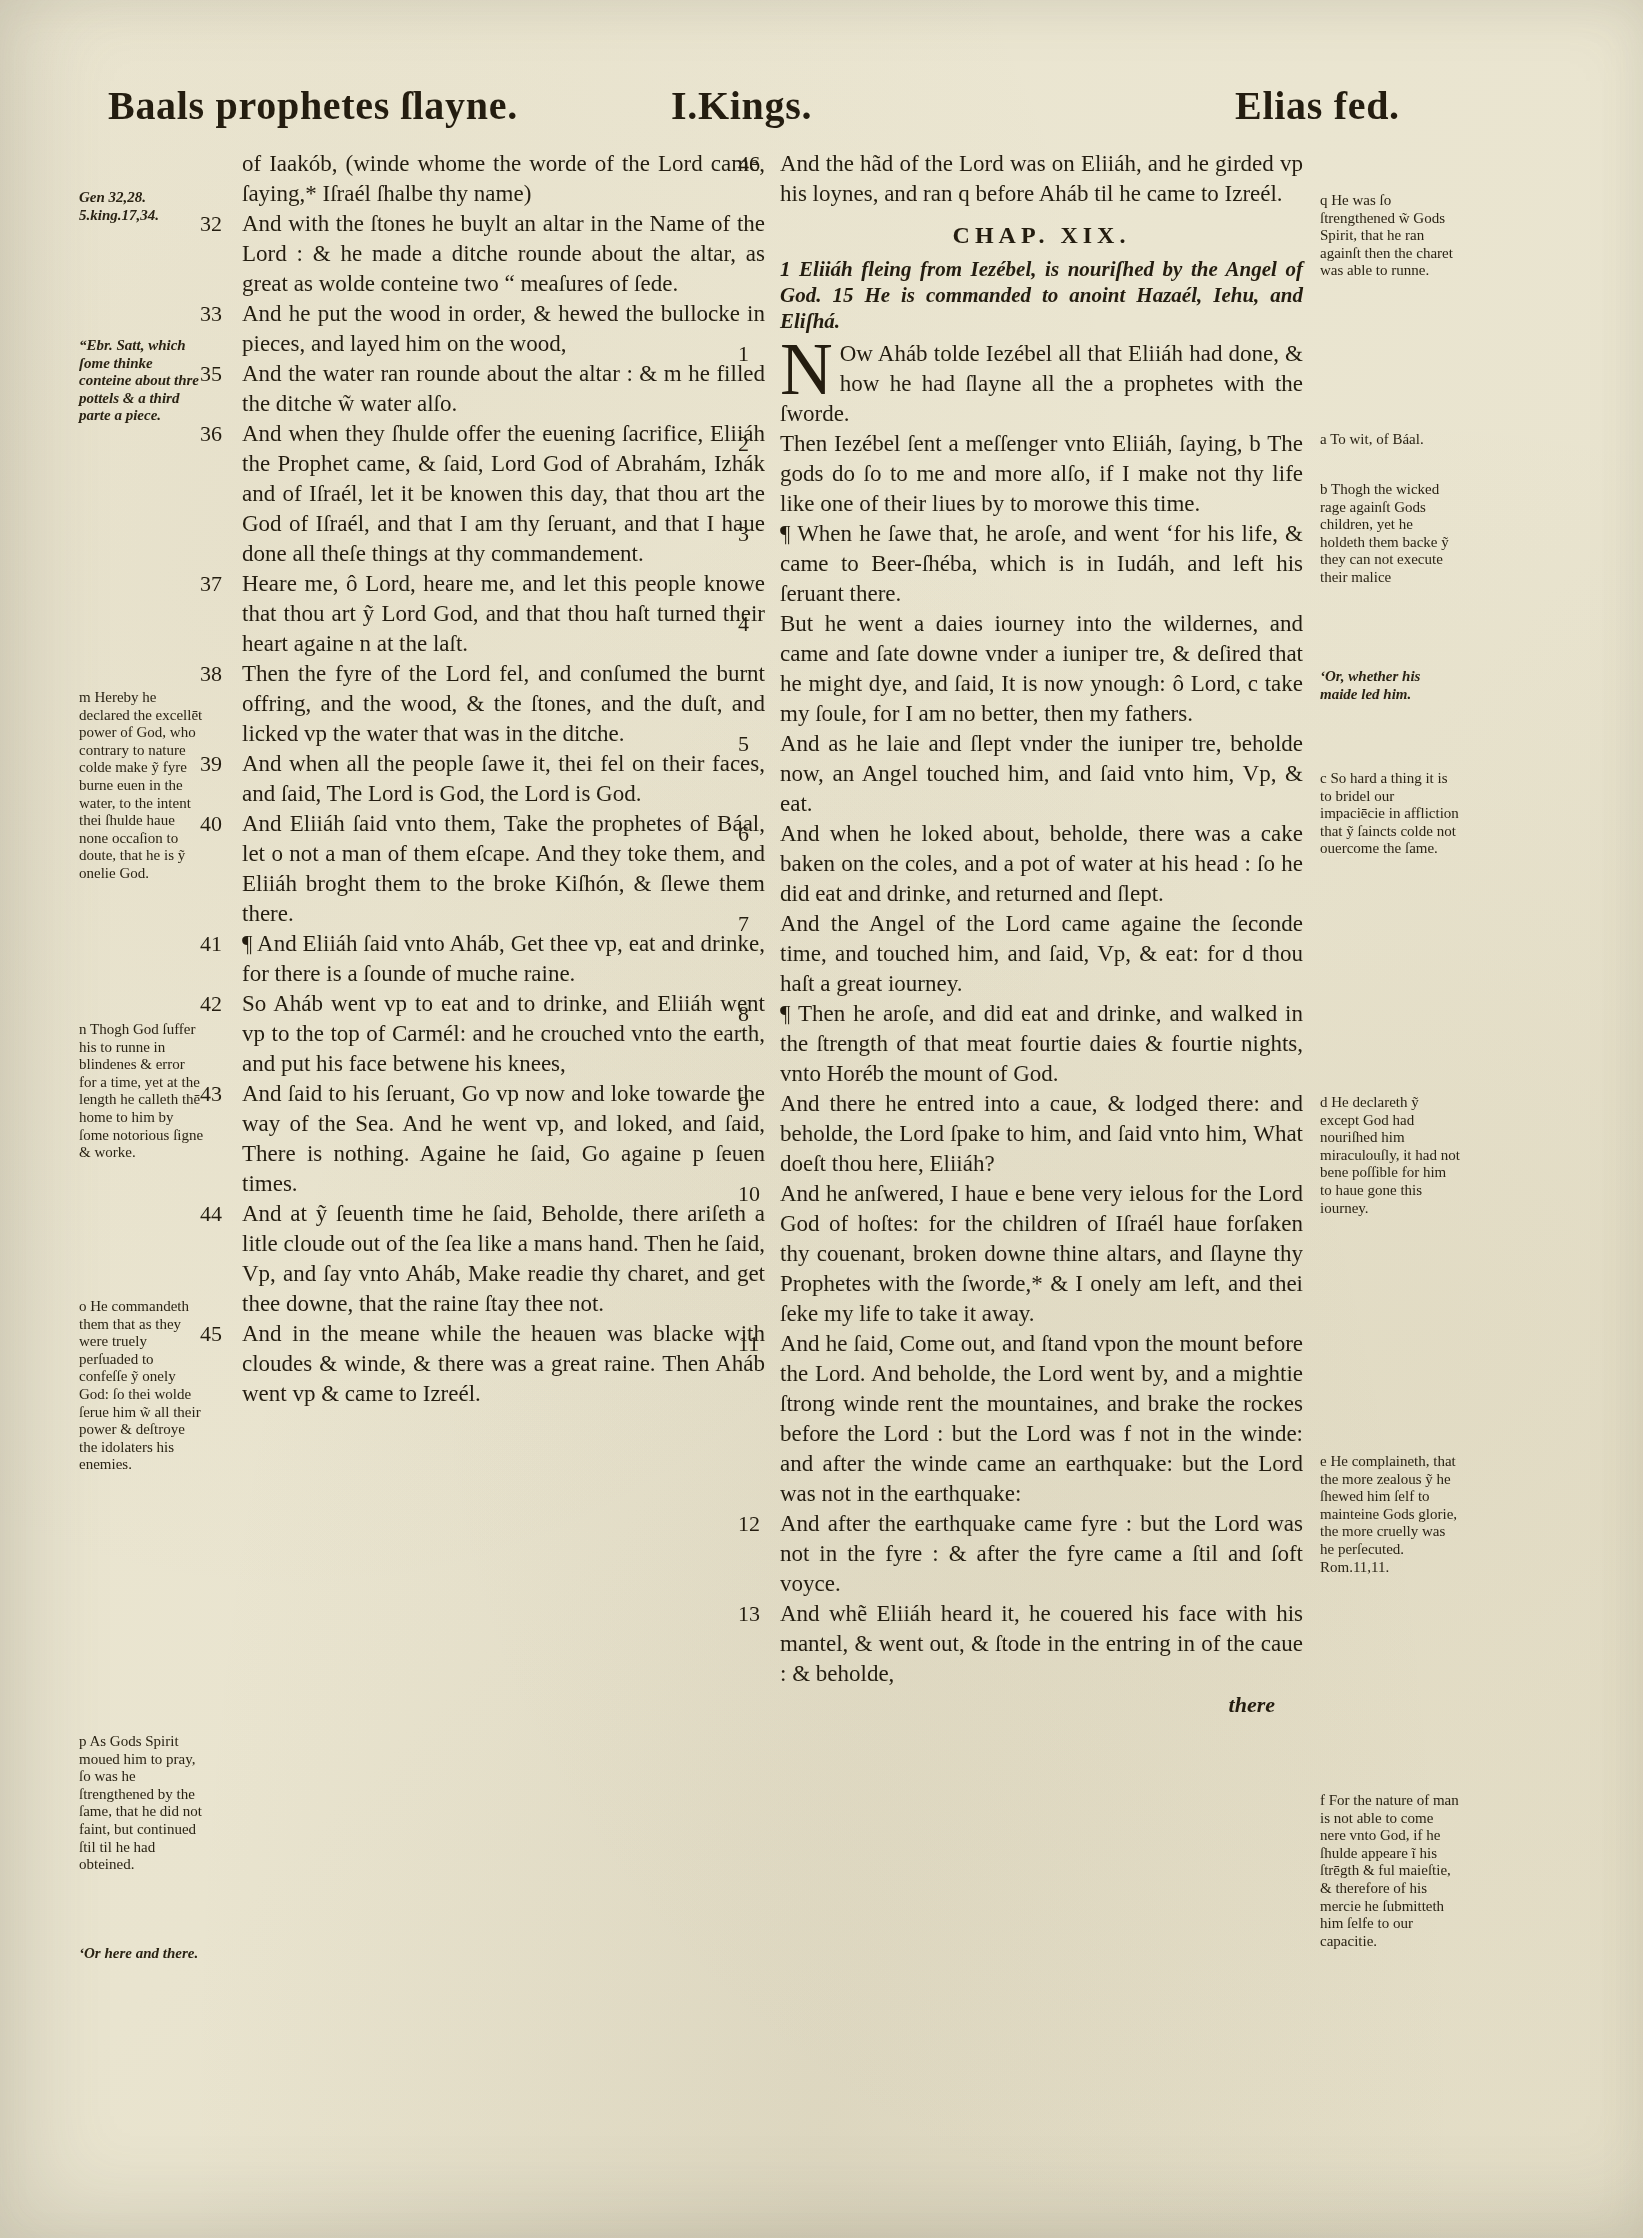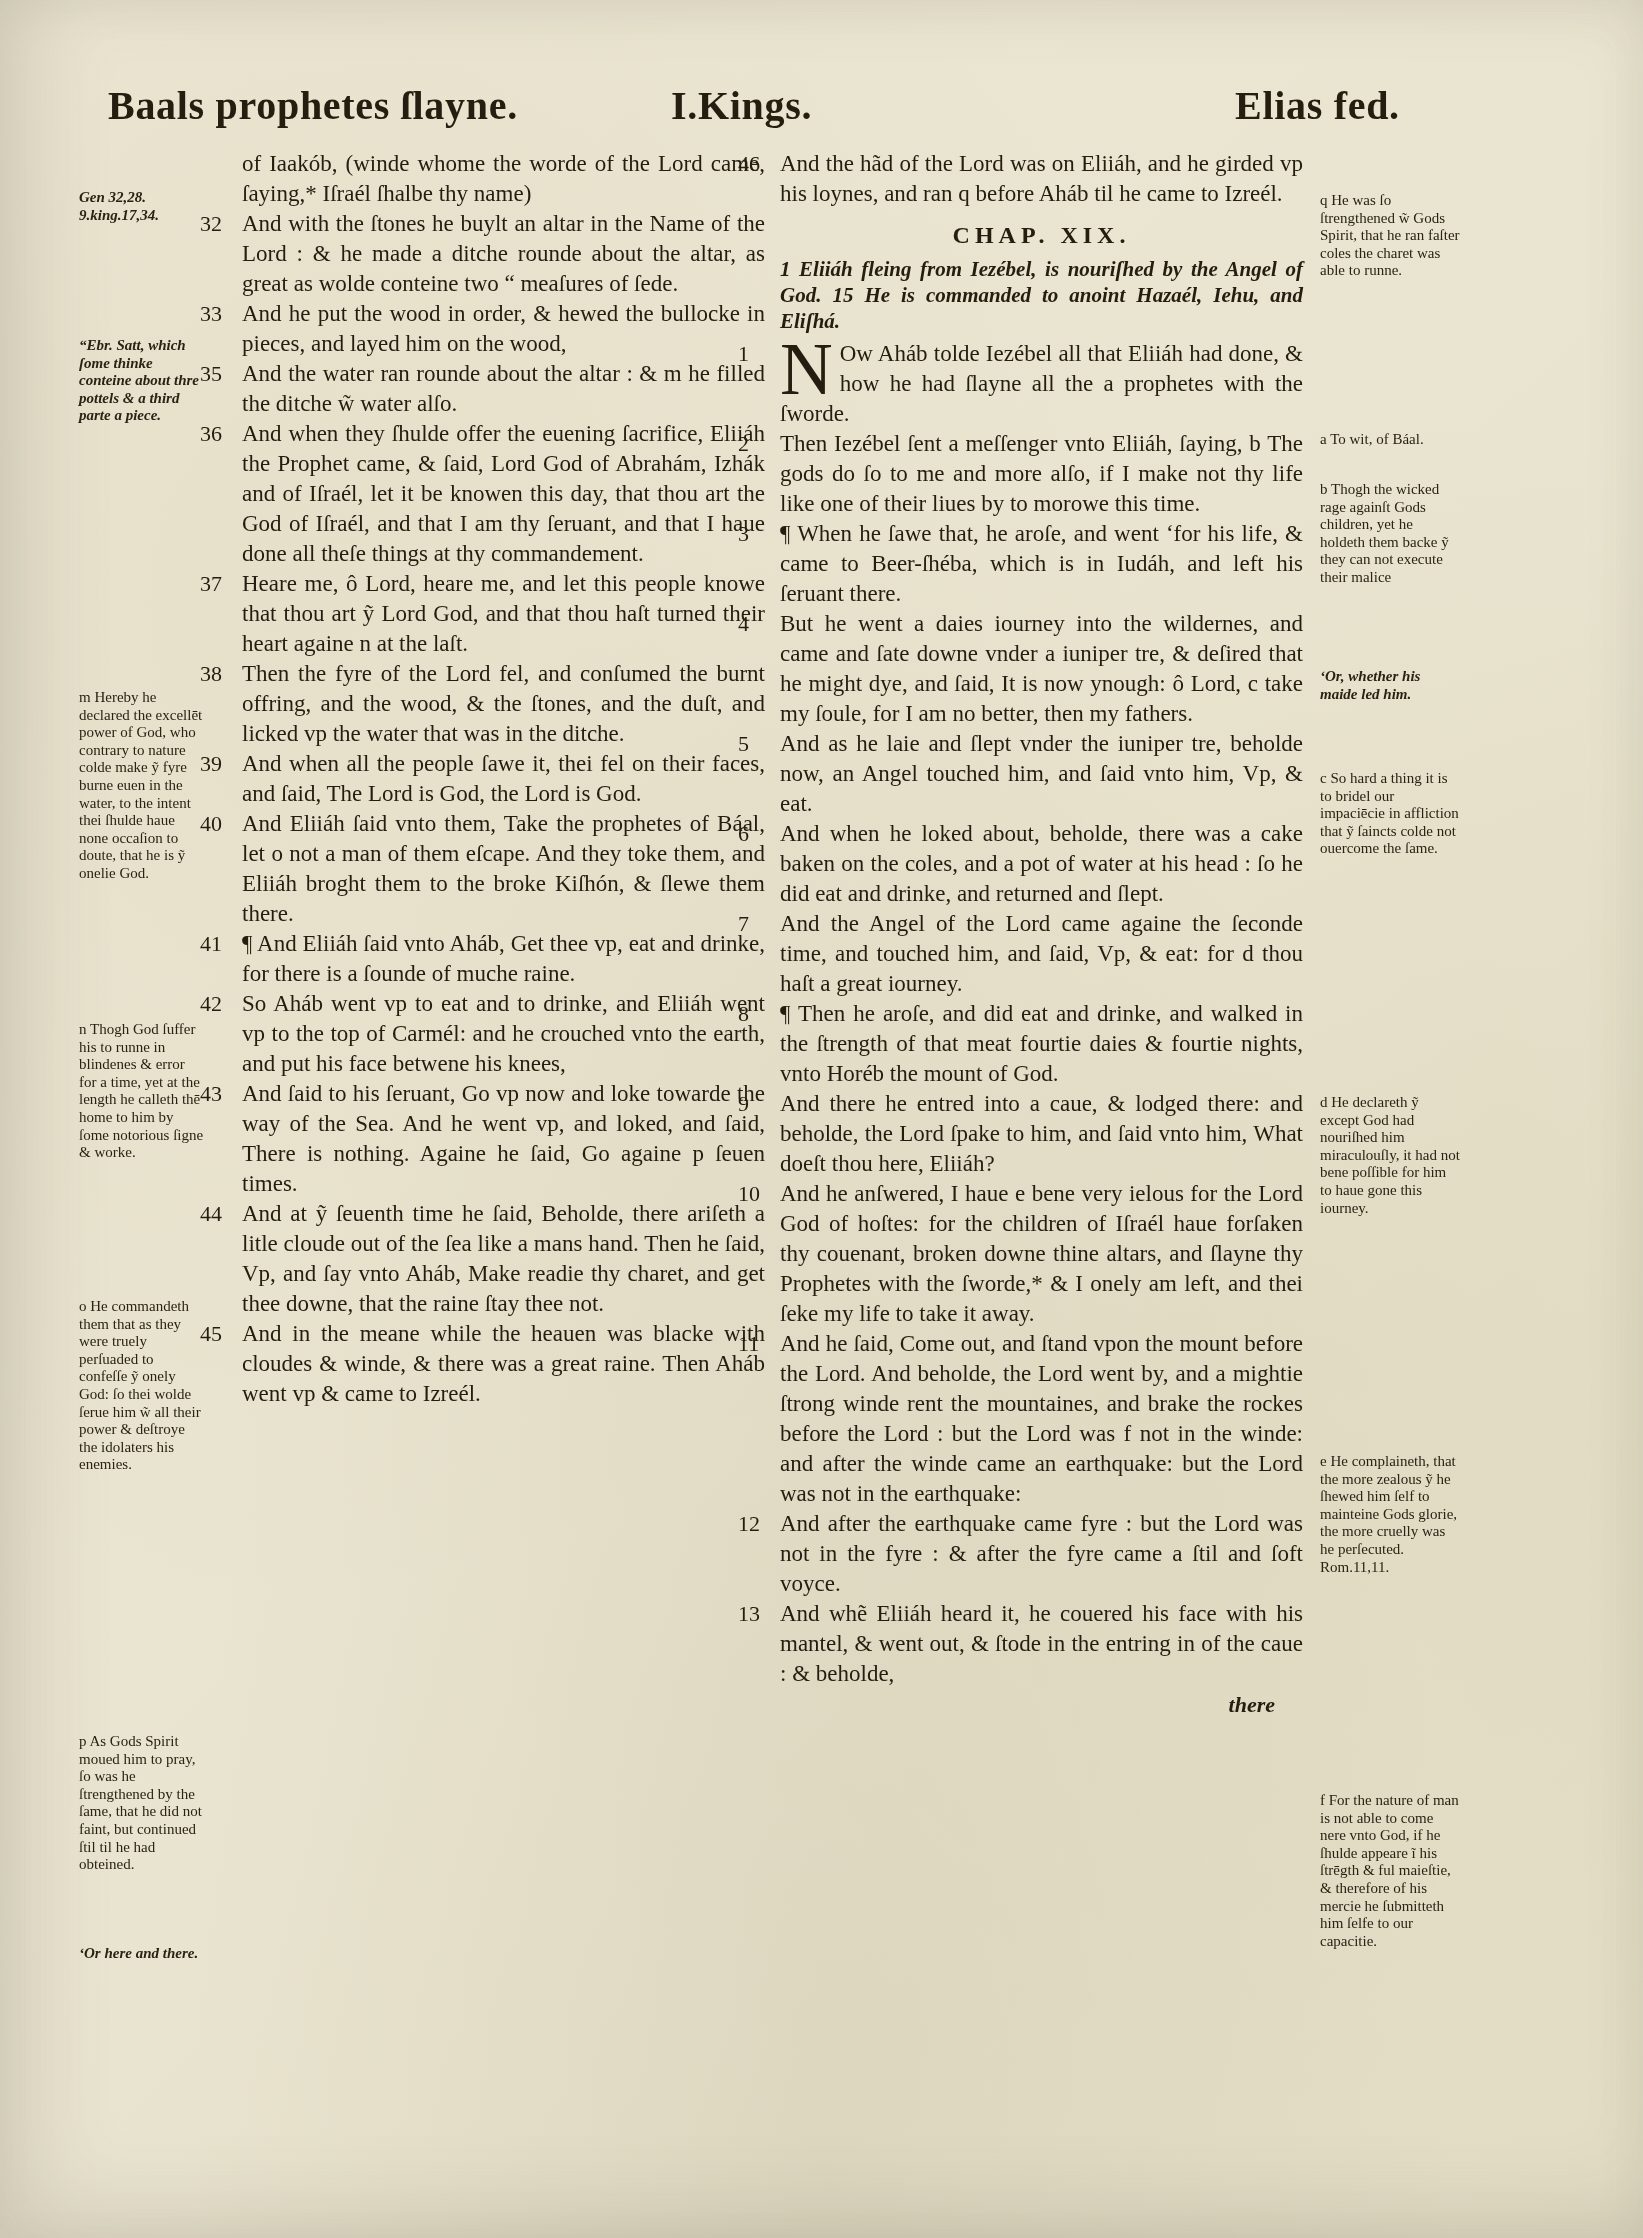--- a/index.html
+++ b/index.html
@@ -42,21 +42,21 @@
 </head>
 <body>
 
 <div class="page">
 
   <div class="rh rh-left">Baals prophetes ſlayne.</div>
   <div class="rh rh-center">I.Kings.</div>
   <div class="rh rh-right">Elias fed.</div>
 
   <div class="notes notes-left">
-    <div class="note italic" style="top:189px">Gen 32,28. 9.king.17,34.</div>
+    <div class="note italic" style="top:189px">Gen 32,28. 5.king.17,34.</div>
     <div class="note italic" style="top:337px">“Ebr. Satt, which ſome thinke conteine about thre pottels &amp; a third parte a piece.</div>
     <div class="note" style="top:689px">m Hereby he declared the excellēt power of God, who contrary to nature colde make ỹ fyre burne euen in the water, to the intent thei ſhulde haue none occaſion to doute, that he is ỹ onelie God.</div>
     <div class="note" style="top:1021px">n Thogh God ſuffer his to runne in blindenes &amp; error for a time, yet at the length he calleth thē home to him by ſome notorious ſigne &amp; worke.</div>
     <div class="note" style="top:1298px">o He commandeth them that as they were truely perſuaded to confeſſe ỹ onely God: ſo thei wolde ſerue him w̃ all their power &amp; deſtroye the idolaters his enemies.</div>
     <div class="note" style="top:1733px">p As Gods Spirit moued him to pray, ſo was he ſtrengthened by the ſame, that he did not faint, but continued ſtil til he had obteined.</div>
     <div class="note italic" style="top:1945px">‘Or here and there.</div>
   </div>
 
   <div class="col col-left">
     <p class="verse"><span>of Iaakób, (winde whome the worde of the Lord came, ſaying,* Iſraél ſhalbe thy name)</span></p>
@@ -89,21 +89,21 @@
     <p class="verse"><span class="vnum">8</span><span>¶ Then he aroſe, and did eat and drinke, and walked in the ſtrength of that meat fourtie daies &amp; fourtie nights, vnto Horéb the mount of God.</span></p>
     <p class="verse"><span class="vnum">9</span><span>And there he entred into a caue, &amp; lodged there: and beholde, the Lord ſpake to him, and ſaid vnto him, What doeſt thou here, Eliiáh?</span></p>
     <p class="verse"><span class="vnum">10</span><span>And he anſwered, I haue e bene very ielous for the Lord God of hoſtes: for the children of Iſraél haue forſaken thy couenant, broken downe thine altars, and ſlayne thy Prophetes with the ſworde,* &amp; I onely am left, and thei ſeke my life to take it away.</span></p>
     <p class="verse"><span class="vnum">11</span><span>And he ſaid, Come out, and ſtand vpon the mount before the Lord. And beholde, the Lord went by, and a mightie ſtrong winde rent the mountaines, and brake the rockes before the Lord : but the Lord was f not in the winde: and after the winde came an earthquake: but the Lord was not in the earthquake:</span></p>
     <p class="verse"><span class="vnum">12</span><span>And after the earthquake came fyre : but the Lord was not in the fyre : &amp; after the fyre came a ſtil and ſoft voyce.</span></p>
     <p class="verse"><span class="vnum">13</span><span>And whẽ Eliiáh heard it, he couered his face with his mantel, &amp; went out, &amp; ſtode in the entring in of the caue : &amp; beholde,</span></p>
     <p class="catchword">there</p>
   </div>
 
   <div class="notes notes-right">
-    <div class="note" style="top:192px">q He was ſo ſtrengthened w̃ Gods Spirit, that he ran faſter coles the charet was able to runne.</div>
+    <div class="note" style="top:192px">q He was ſo ſtrengthened w̃ Gods Spirit, that he ran againſt then the charet was able to runne.</div>
     <div class="note" style="top:431px">a To wit, of Báal.</div>
     <div class="note" style="top:481px">b Thogh the wicked rage againſt Gods children, yet he holdeth them backe ỹ they can not execute their malice</div>
     <div class="note italic" style="top:668px">‘Or, whether his maide led him.</div>
     <div class="note" style="top:770px">c So hard a thing it is to bridel our impaciēcie in affliction that ỹ ſaincts colde not ouercome the ſame.</div>
     <div class="note" style="top:1094px">d He declareth ỹ except God had nouriſhed him miraculouſly, it had not bene poſſible for him to haue gone this iourney.</div>
     <div class="note" style="top:1453px">e He complaineth, that the more zealous ỹ he ſhewed him ſelf to mainteine Gods glorie, the more cruelly was he perſecuted. Rom.11,11.</div>
     <div class="note" style="top:1792px">f For the nature of man is not able to come nere vnto God, if he ſhulde appeare ĩ his ſtrēgth &amp; ful maieſtie, &amp; therefore of his mercie he ſubmitteth him ſelfe to our capacitie.</div>
   </div>
 
 </div>

